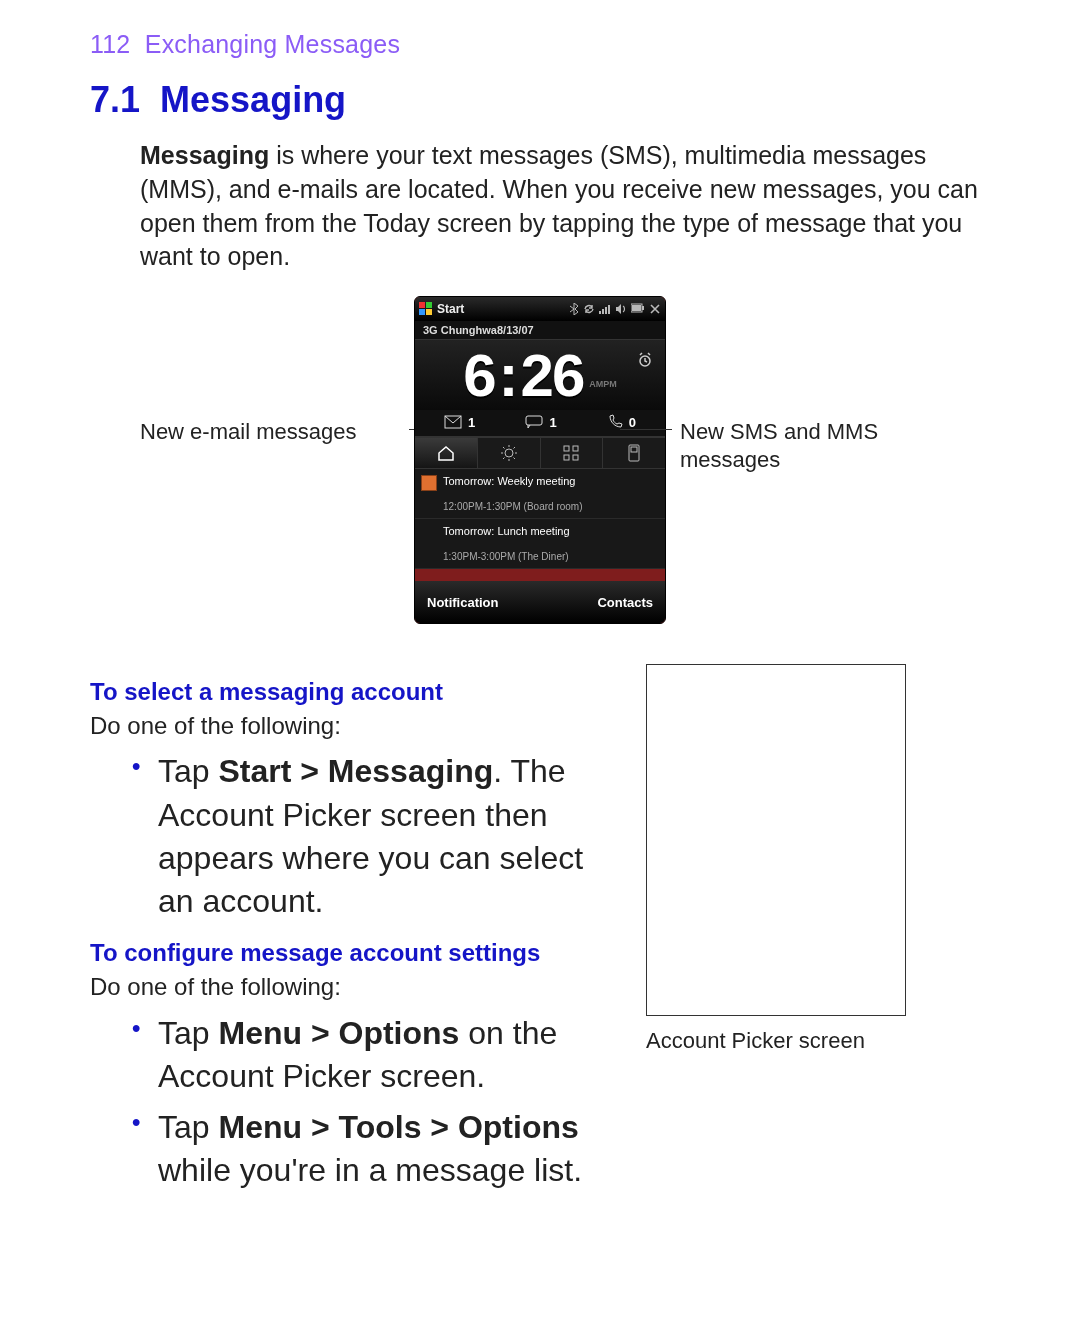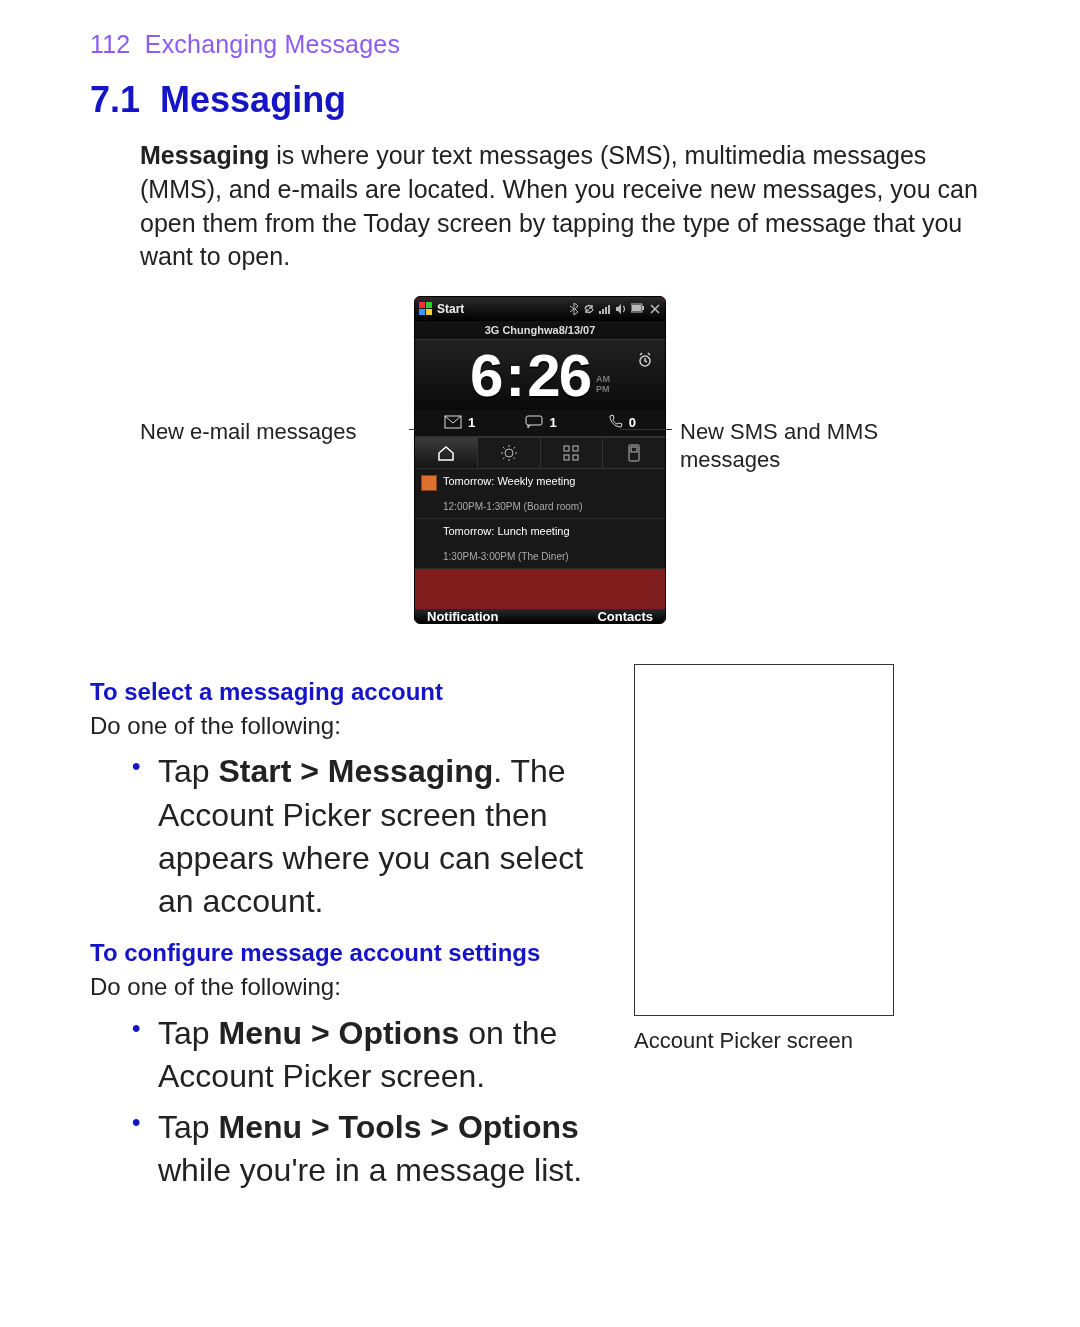--- a/index.html
+++ b/index.html
@@ -9,50 +9,50 @@
   .intro{font-size:25px;line-height:1.35;margin:0 0 22px 50px}
   .intro strong{font-weight:700}
   .phone-block{display:flex;justify-content:center;align-items:flex-start;margin:0 auto 36px auto;position:relative;height:330px}
   
   .device{width:250px;height:326px;background:#7f1d1d;border:1px solid #000;border-radius:6px;position:relative;overflow:hidden;font-family:"Segoe UI",Arial,sans-serif}
   .titlebar{display:flex;align-items:center;height:24px;background:linear-gradient(#2a2a2a,#000);padding:0 4px;color:#eee;font-size:12px;font-weight:700}
   .titlebar .win-flag{width:14px;height:14px;margin-right:4px;display:inline-block}
   .titlebar .win-flag svg{display:block}
   .icon-strip{margin-left:auto;display:flex;gap:4px;opacity:.9}
   .icon-strip span{display:inline-flex}
-  .statusline{display:flex;justify-content:center;align-items:center;color:#ddd;font-size:11px;padding:3px 8px;border-bottom:1px solid #333;background:#111;font-weight:700}
+  .statusline{display:flex;justify-content:flex-start;align-items:center;color:#ddd;font-size:11px;padding:3px 8px;border-bottom:1px solid #333;background:#111;font-weight:700}
   .clock-area{position:relative;background:linear-gradient(#222,#0a0a0a);padding:6px 8px 4px 8px}
   .clock{display:flex;justify-content:center;align-items:center;gap:4px;color:#fff}
   .digit{font-family:"Arial Black",Arial,sans-serif;font-size:60px;font-weight:900;line-height:1;text-shadow:0 2px 0 #000;letter-spacing:-2px}
-  .ampm{display:flex;flex-direction:column;font-size:9px;color:#777;font-weight:700;margin-left:2px;margin-top:18px}
+  .ampm{display:flex;flex-direction:row;font-size:9px;color:#777;font-weight:700;margin-left:2px;margin-top:18px}
   .ampm span{line-height:1.1}
   .alarm{position:absolute;top:12px;right:12px;color:#bbb;font-size:14px}
   .counters{display:flex;justify-content:space-around;align-items:center;background:#111;padding:4px 4px 6px 4px;border-bottom:1px solid #333}
   .counter{display:flex;align-items:center;gap:6px;color:#fff;font-size:13px;font-weight:700}
   .counter svg{display:block}
   .tabs{display:flex;background:#1a1a1a;border-top:1px solid #333;border-bottom:1px solid #333}
   .tab{flex:1;display:flex;justify-content:center;align-items:center;height:30px;border-right:1px solid #333;color:#bbb}
   .tab:last-child{border-right:none}
   .tab.sel{background:linear-gradient(#3a3a3a,#151515);color:#fff}
   .tab svg{display:block}
   .events{background:#181818;color:#ddd;font-size:11px}
   .event{padding:6px 8px 6px 28px;border-bottom:1px solid #2a2a2a;position:relative}
   .event .title{color:#fff;font-weight:400}
   .event .sub{color:#aaa;font-size:10px;margin-top:14px}
   .event .cal-icon{position:absolute;left:6px;top:6px;width:14px;height:14px;background:#e07030;border:1px solid #884018}
-  .softkeys{position:absolute;bottom:0;left:0;right:0;display:flex;justify-content:space-between;align-items:center;height:14px;background:linear-gradient(#2a2a2a,#000);padding:0 12px;color:#fff;font-size:13px;font-weight:700}
+  .softkeys{position:absolute;bottom:0;left:0;right:0;display:flex;justify-content:space-between;align-items:center;height:42px;background:linear-gradient(#2a2a2a,#000);padding:0 12px;color:#fff;font-size:13px;font-weight:700}
   
   .callout{position:absolute;font-size:22px;color:#222;line-height:1.25}
   .callout.left{right:calc(50% + 130px);top:122px;text-align:left;width:270px}
   .callout.right{left:calc(50% + 140px);top:122px;width:250px}
   .lead-line{position:absolute;height:0;border-top:1px solid #333}
   .lead-left{top:133px;width:56px;left:calc(50% - 131px)}
   .lead-right{top:133px;width:52px;left:calc(50% + 80px)}
   
-  .cols{display:flex;gap:24px;align-items:flex-start;margin-left:0}
+  .cols{display:flex;gap:36px;align-items:flex-start;margin-left:0}
   .col-text{flex:0 0 520px}
   .col-fig{flex:0 0 auto;width:270px}
   .subhead{font-size:24px;font-weight:700;color:#1515c7;margin:16px 0 4px 0}
   .plain{font-size:24px;margin:0 0 8px 0;line-height:1.35}
   ul.blue{list-style:none;padding:0;margin:4px 0 10px 34px}
   ul.blue>li{position:relative;font-size:32px;line-height:1.35;margin:8px 8px;padding-left:26px}
   ul.blue>li::before{content:"•";position:absolute;left:0;top:0;color:#1515c7;font-size:24px;font-weight:700}
   ul.blue strong{font-weight:700}
   .picker-box{border:1px solid #333;height:350px;width:258px;margin-top:2px}
   .caption{font-size:22px;margin-top:12px}

